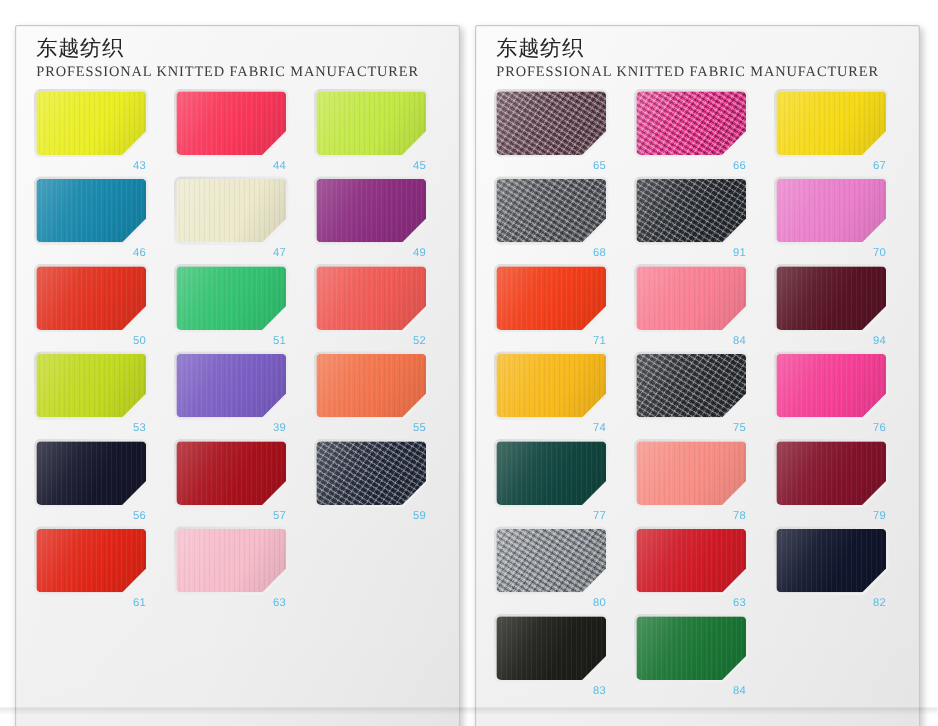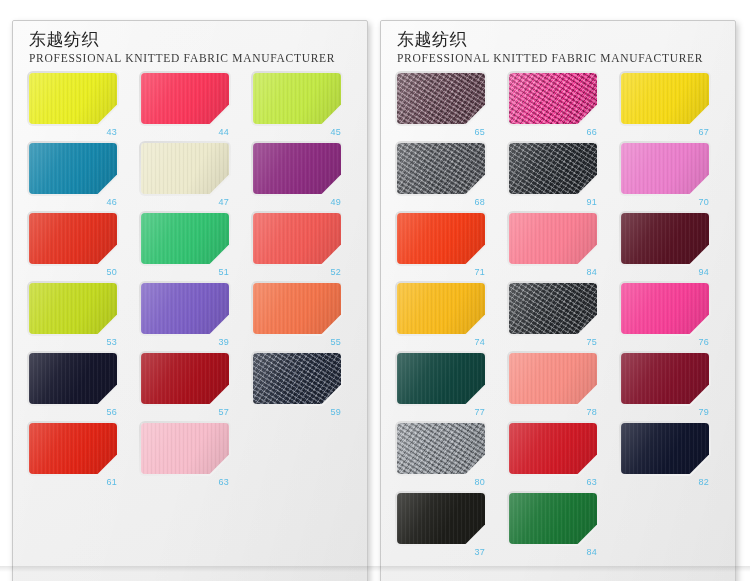--- a/index.html
+++ b/index.html
@@ -432,21 +432,21 @@
           <div class="swatch tex-knit" style="background-color: rgb(16, 21, 44);">
             <div class="swatch-sheen"></div>
           </div>
           <div class="swatch-code">82</div>
         </div>
         <div class="swatch-cell">
           <div class="swatch-well"></div>
           <div class="swatch tex-knit" style="background-color: rgb(29, 29, 25);">
             <div class="swatch-sheen"></div>
           </div>
-          <div class="swatch-code">37</div>
+          <div class="swatch-code">83</div>
         </div>
         <div class="swatch-cell">
           <div class="swatch-well"></div>
           <div class="swatch tex-knit" style="background-color: rgb(27, 118, 53);">
             <div class="swatch-sheen"></div>
           </div>
           <div class="swatch-code">84</div>
         </div>
       </div>
   </div>

